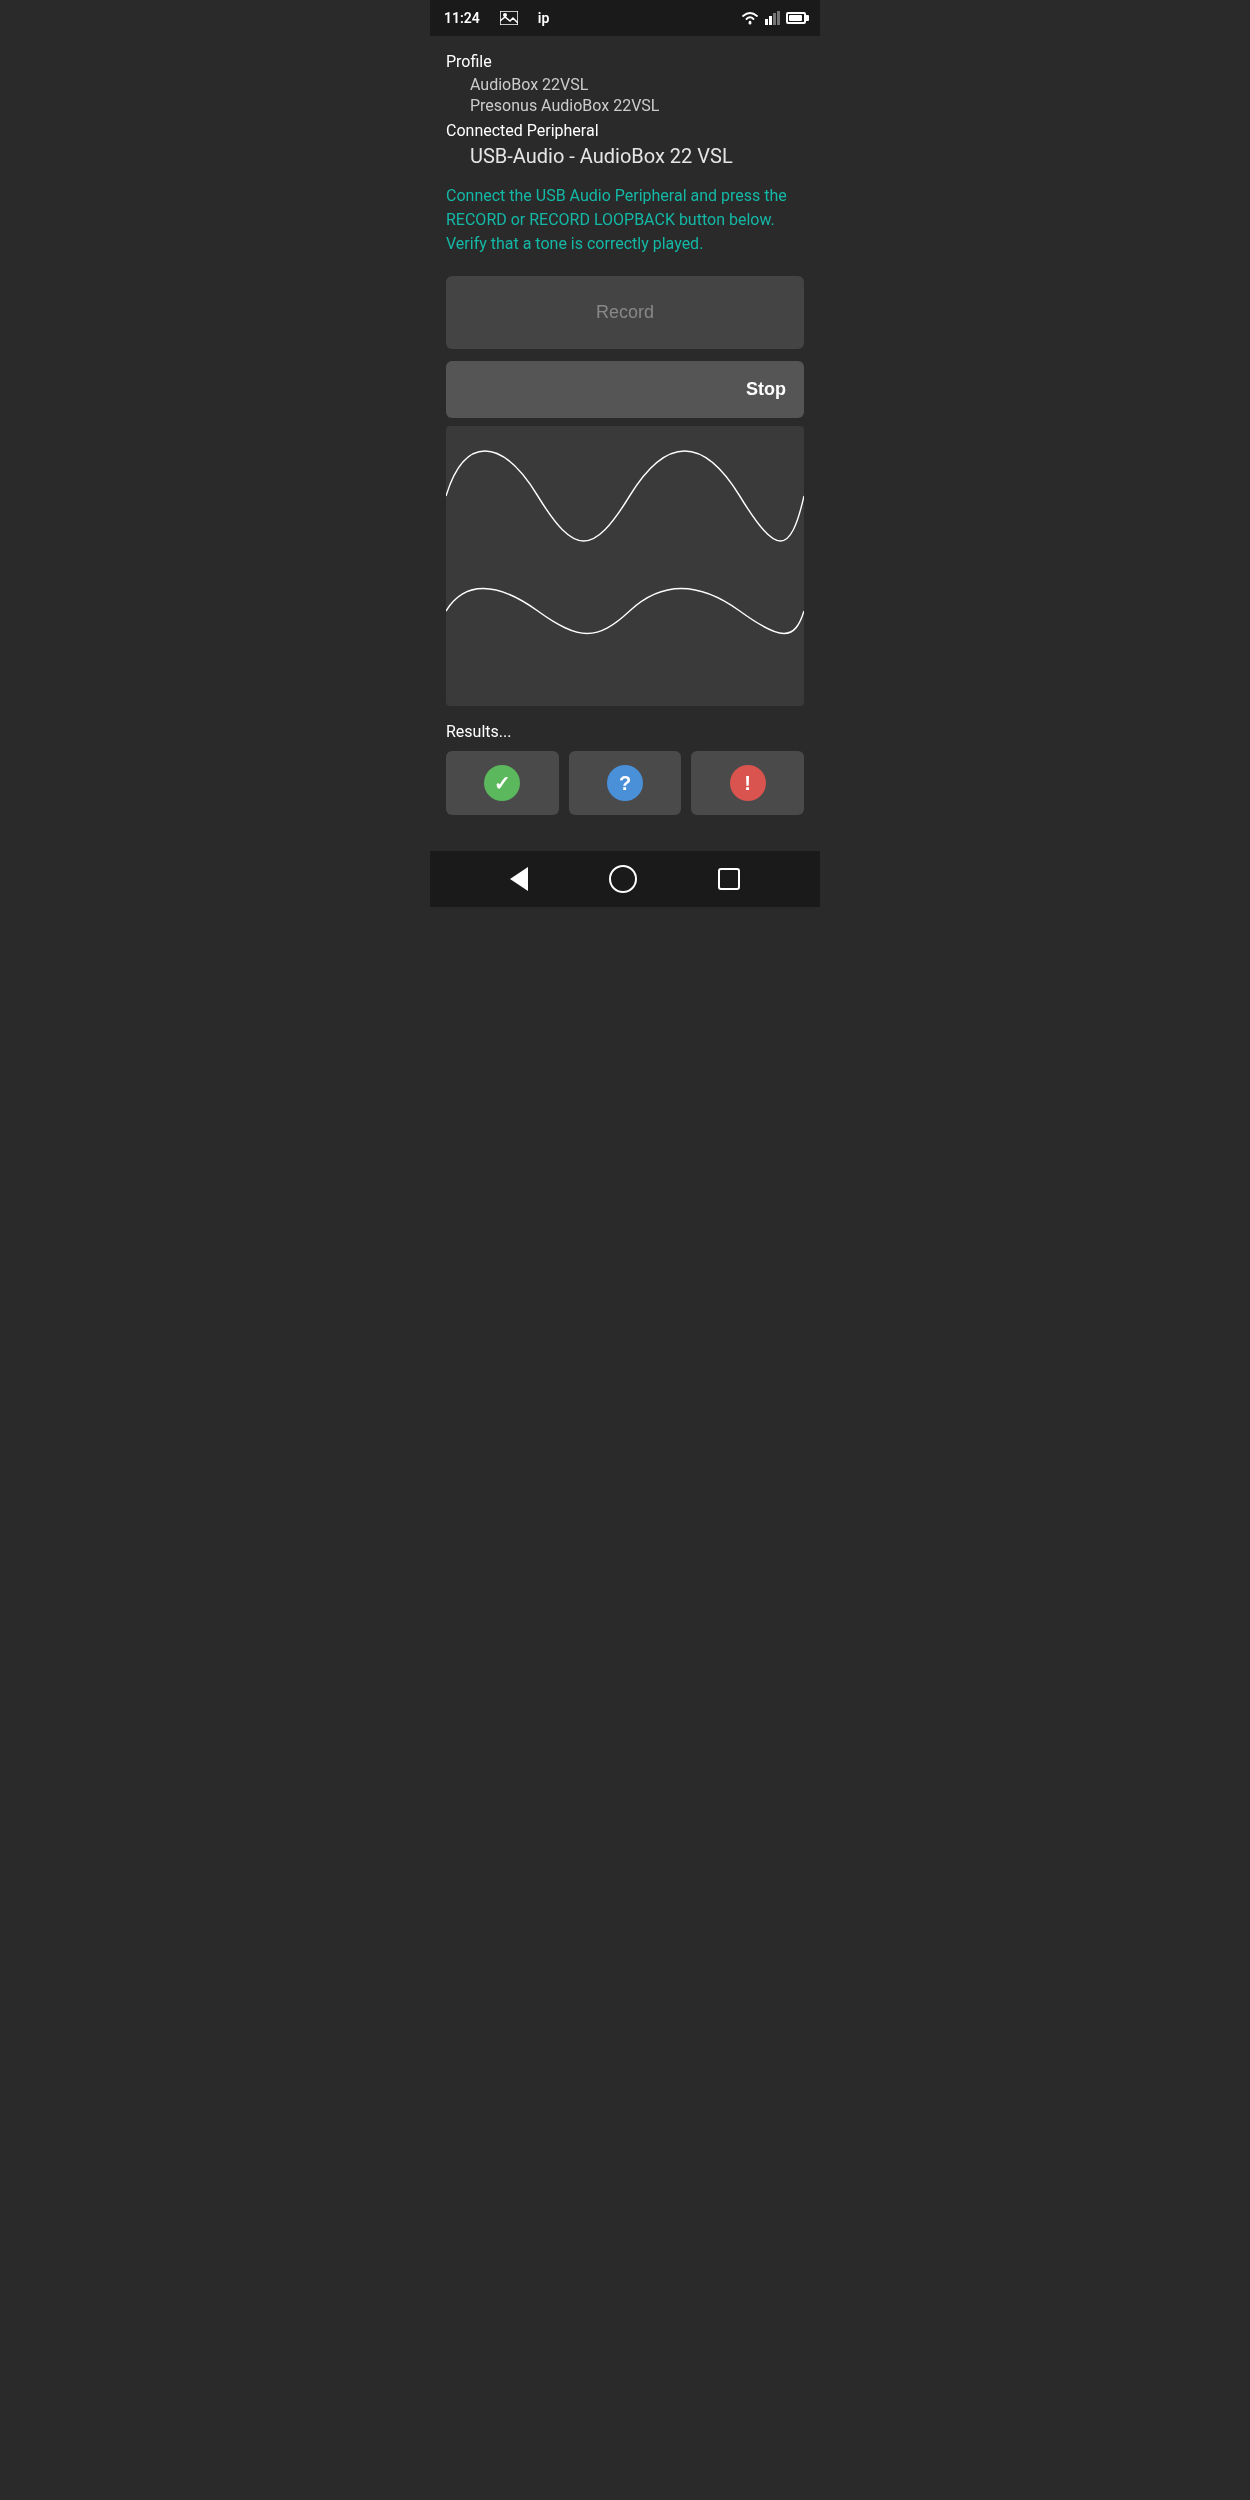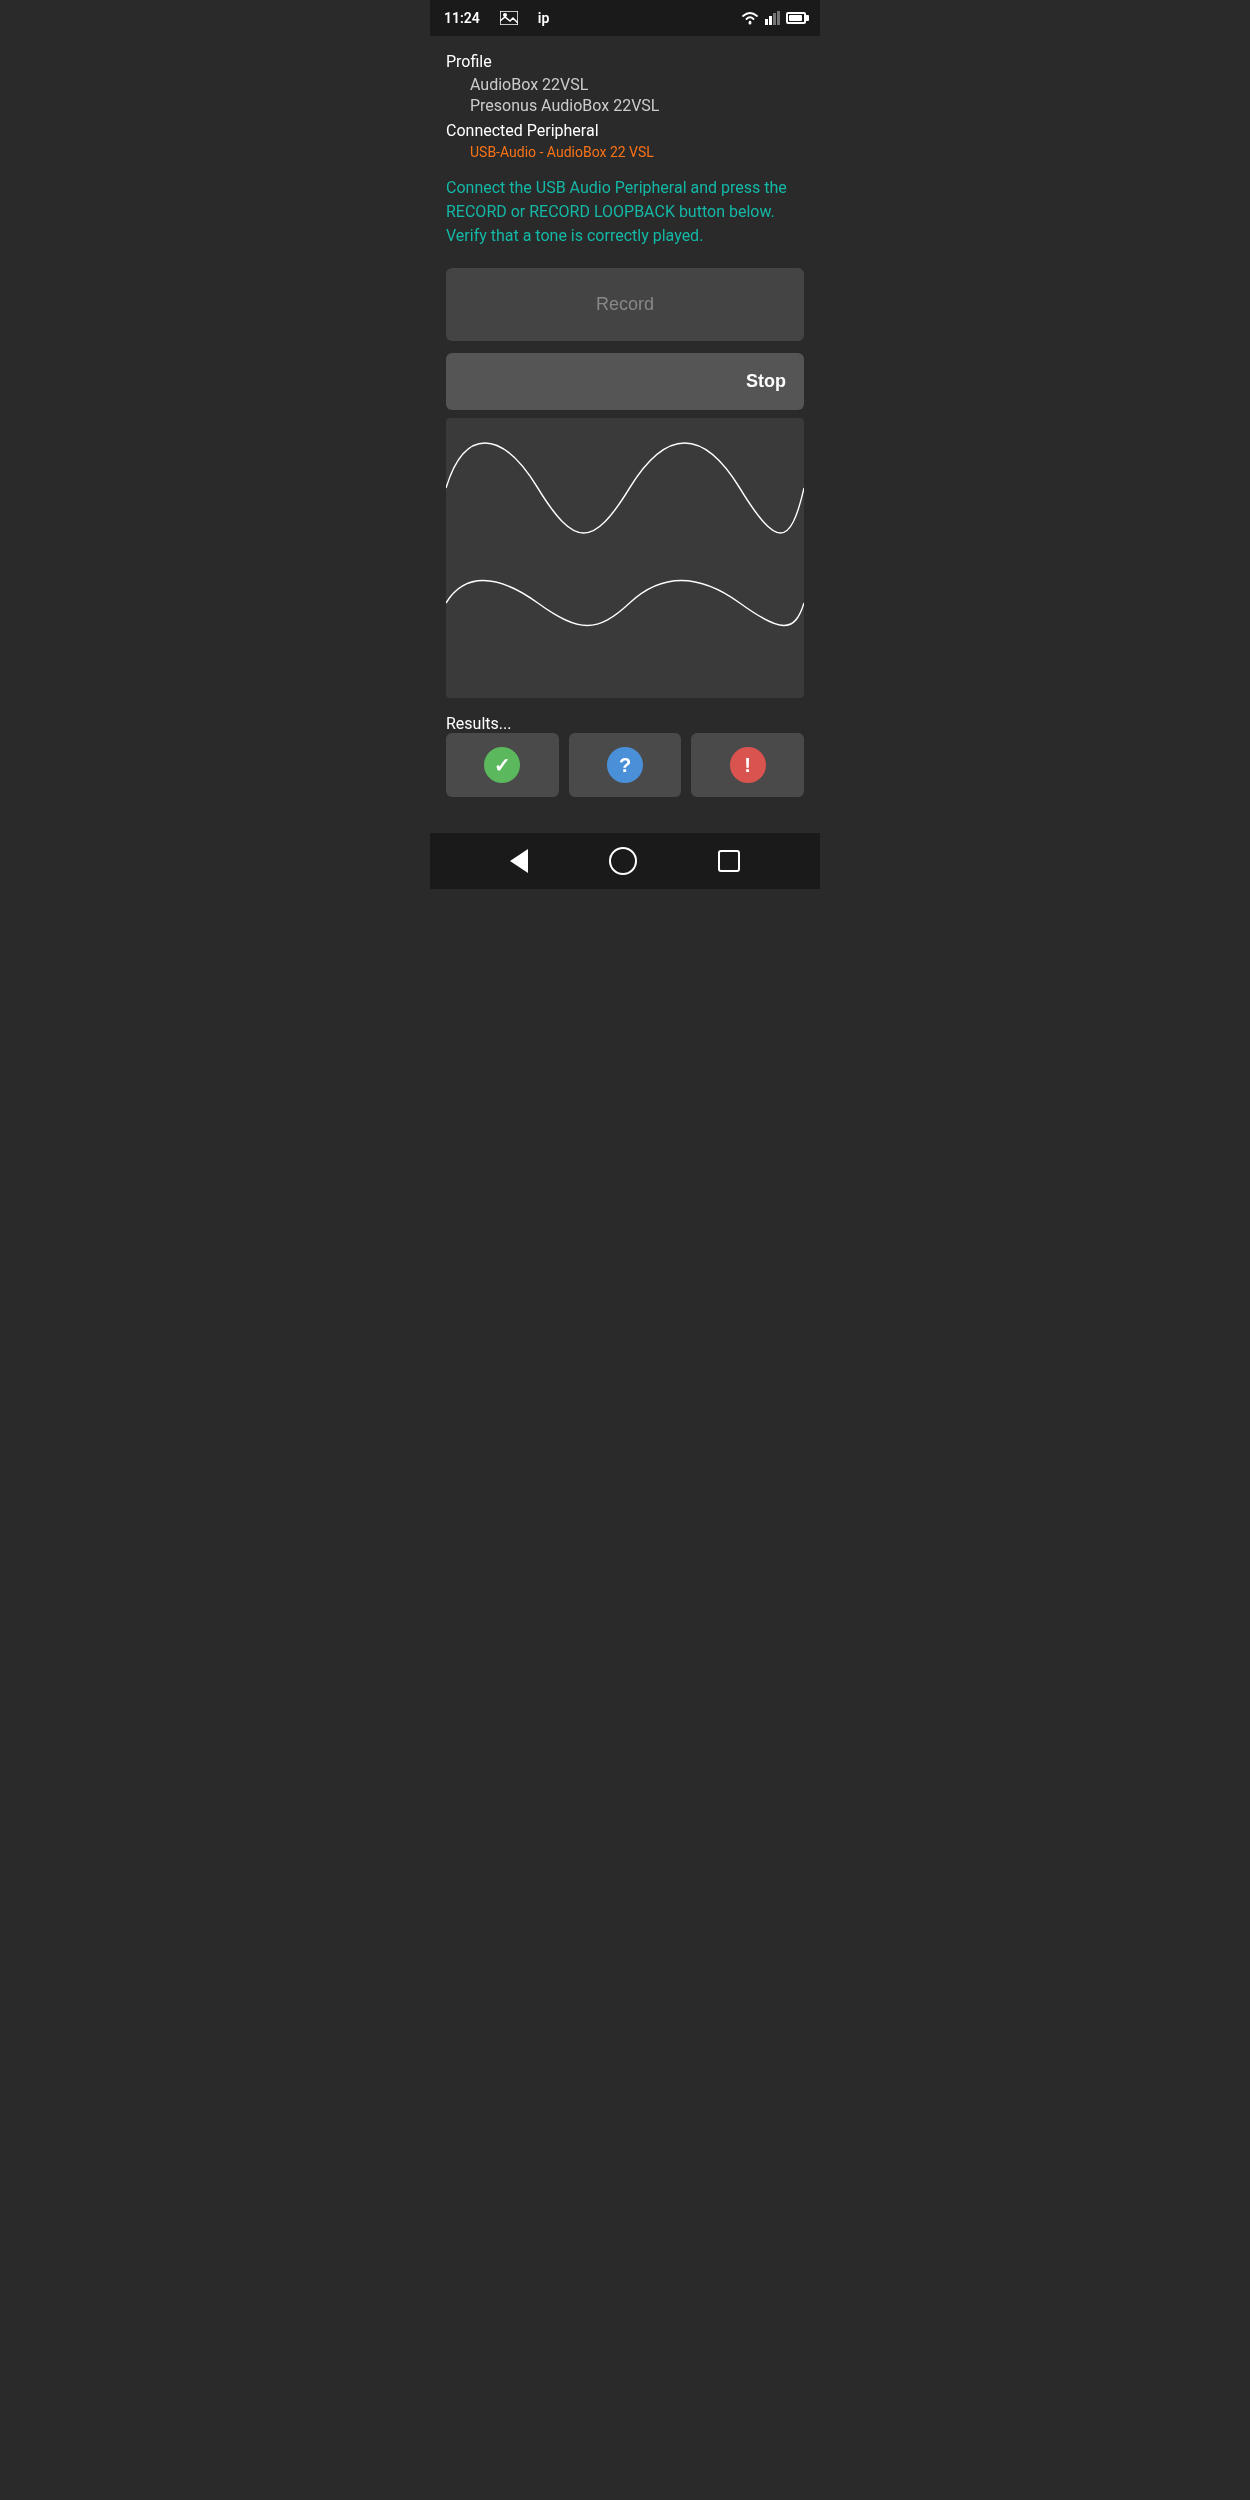--- a/index.html
+++ b/index.html
@@ -103,22 +103,22 @@
     }
 
     .connected-label {
       font-size: 16px;
       color: #ffffff;
       margin-top: 6px;
       margin-bottom: 4px;
     }
 
     .connected-item {
-      font-size: 14px;
-      color: #f97316;
+      font-size: 20px;
+      color: #e5e5e5;
       padding-left: 24px;
       margin-bottom: 2px;
     }
 
     .instructions {
       font-size: 16px;
       color: #14b8a6;
       line-height: 1.5;
       margin-bottom: 20px;
     }
@@ -166,20 +166,21 @@
     .waveform-container svg {
       width: 100%;
       height: 100%;
       display: block;
     }
 
     
     .results-label {
       font-size: 16px;
       color: #ffffff;
+      margin-bottom: 10px;
     }
 
     .results-buttons {
       display: flex;
       gap: 10px;
       margin-bottom: 20px;
     }
 
     .result-btn {
       flex: 1;

